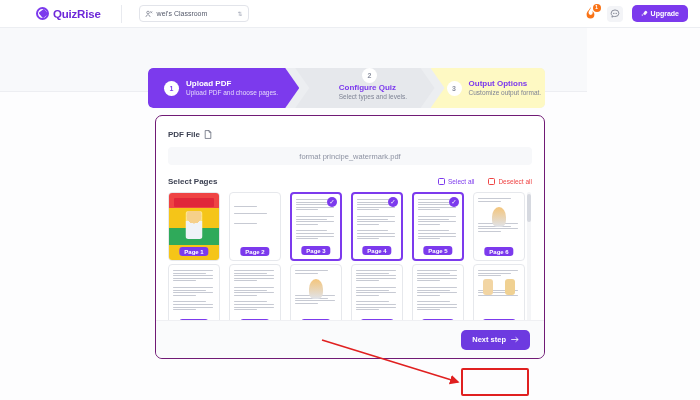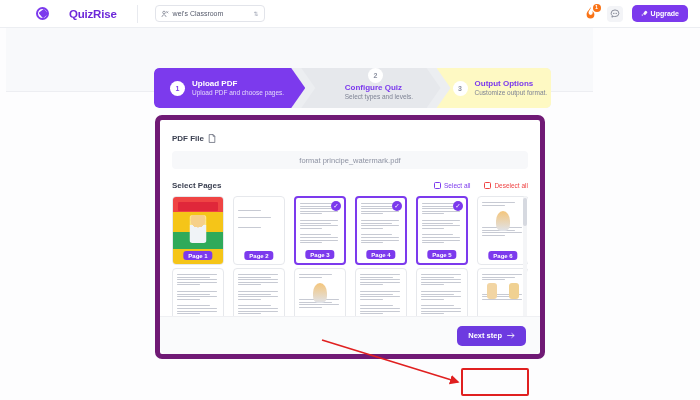--- a/index.html
+++ b/index.html
@@ -10,21 +10,21 @@
     overflow: hidden;
   }
   .app { position: relative; width: 700px; height: 400px; background:#fdfdfe; }
 
   
   .topbar {
     position:absolute; left:0; top:0; width:700px; height:28px;
     background:#ffffff; border-bottom:1px solid #eceef2;
     display:flex; align-items:center;
   }
-  .brand { display:flex; align-items:center; gap:20px; margin-left:36px; }
+  .brand { display:flex; align-items:center; gap:4px; margin-left:36px; }
   .brand-mark {
     width:13px; height:13px; border-radius:50%;
     border:2px solid #7c3aed; position:relative; background:#fff;
   }
   .brand-mark:after{
     content:""; position:absolute; left:1.5px; top:1px; width:7px; height:7px;
     background:#7c3aed; transform:rotate(-38deg); border-radius:1px;
   }
   .brand-text { font-size:11.5px; font-weight:700; color:#6d28d9; letter-spacing:-0.2px; }
   .divider-v { width:1px; height:18px; background:#e8eaef; margin-left:20px; }
@@ -50,21 +50,21 @@
     display:flex; align-items:center; justify-content:center;
   }
   .upgrade-btn {
     height:17px; padding:0 9px; border-radius:5px; background:#7c3aed;
     display:flex; align-items:center; gap:3px; border:none; cursor:pointer;
   }
   .upgrade-txt { color:#fff; font-size:7px; font-weight:600; white-space:nowrap; }
 
   
   .stepband {
-    position:absolute; left:6px; top:28px; width:587px; height:64px;
+    position:absolute; left:0; top:28px; width:587px; height:64px;
     background:#f8f9fb; border-bottom:1px solid #edeef2;
   }
   .stepper {
     position:absolute; left:148px; top:40px; width:397px; height:40px;
     display:flex; background:#eceef1; border-radius:5px; overflow:hidden;
   }
   .step { position:relative; display:flex; align-items:center; height:40px; padding-left:16px; }
   .step1 {
     width:152px; background:#7c3aed; border-radius:5px 0 0 5px;
     clip-path: polygon(0 0, calc(100% - 14px) 0, 100% 50%, calc(100% - 14px) 100%, 0 100%);
@@ -89,21 +89,21 @@
   .steptitle { font-size:8px; font-weight:700; line-height:1.15; white-space:nowrap; }
   .stepsub { font-size:6.5px; line-height:1.15; white-space:nowrap; }
   .on .steptitle { color:#ffffff; }
   .on .stepsub { color:#e4d9fb; }
   .off .steptitle { color:#7c3aed; }
   .off .stepsub { color:#7e8394; }
 
   
   .card {
     position:absolute; left:155px; top:115px; width:390px; height:244px;
-    background:#ffffff; border:5px solid #701a75; border-radius:7px;
+    background:#ffffff; border:1px solid #701a75; border-radius:7px;
   }
   .card-body { padding:14px 12px 0 12px; }
   .pdf-row { display:flex; align-items:center; gap:4px; }
   .pdf-label { font-size:8px; font-weight:600; color:#3c4152; }
   .filebox {
     margin-top:8px; height:18px; background:#f7f8fa; border-radius:4px;
     display:flex; align-items:center; justify-content:center;
   }
   .filename { font-size:7.5px; color:#8d92a2; }
 

